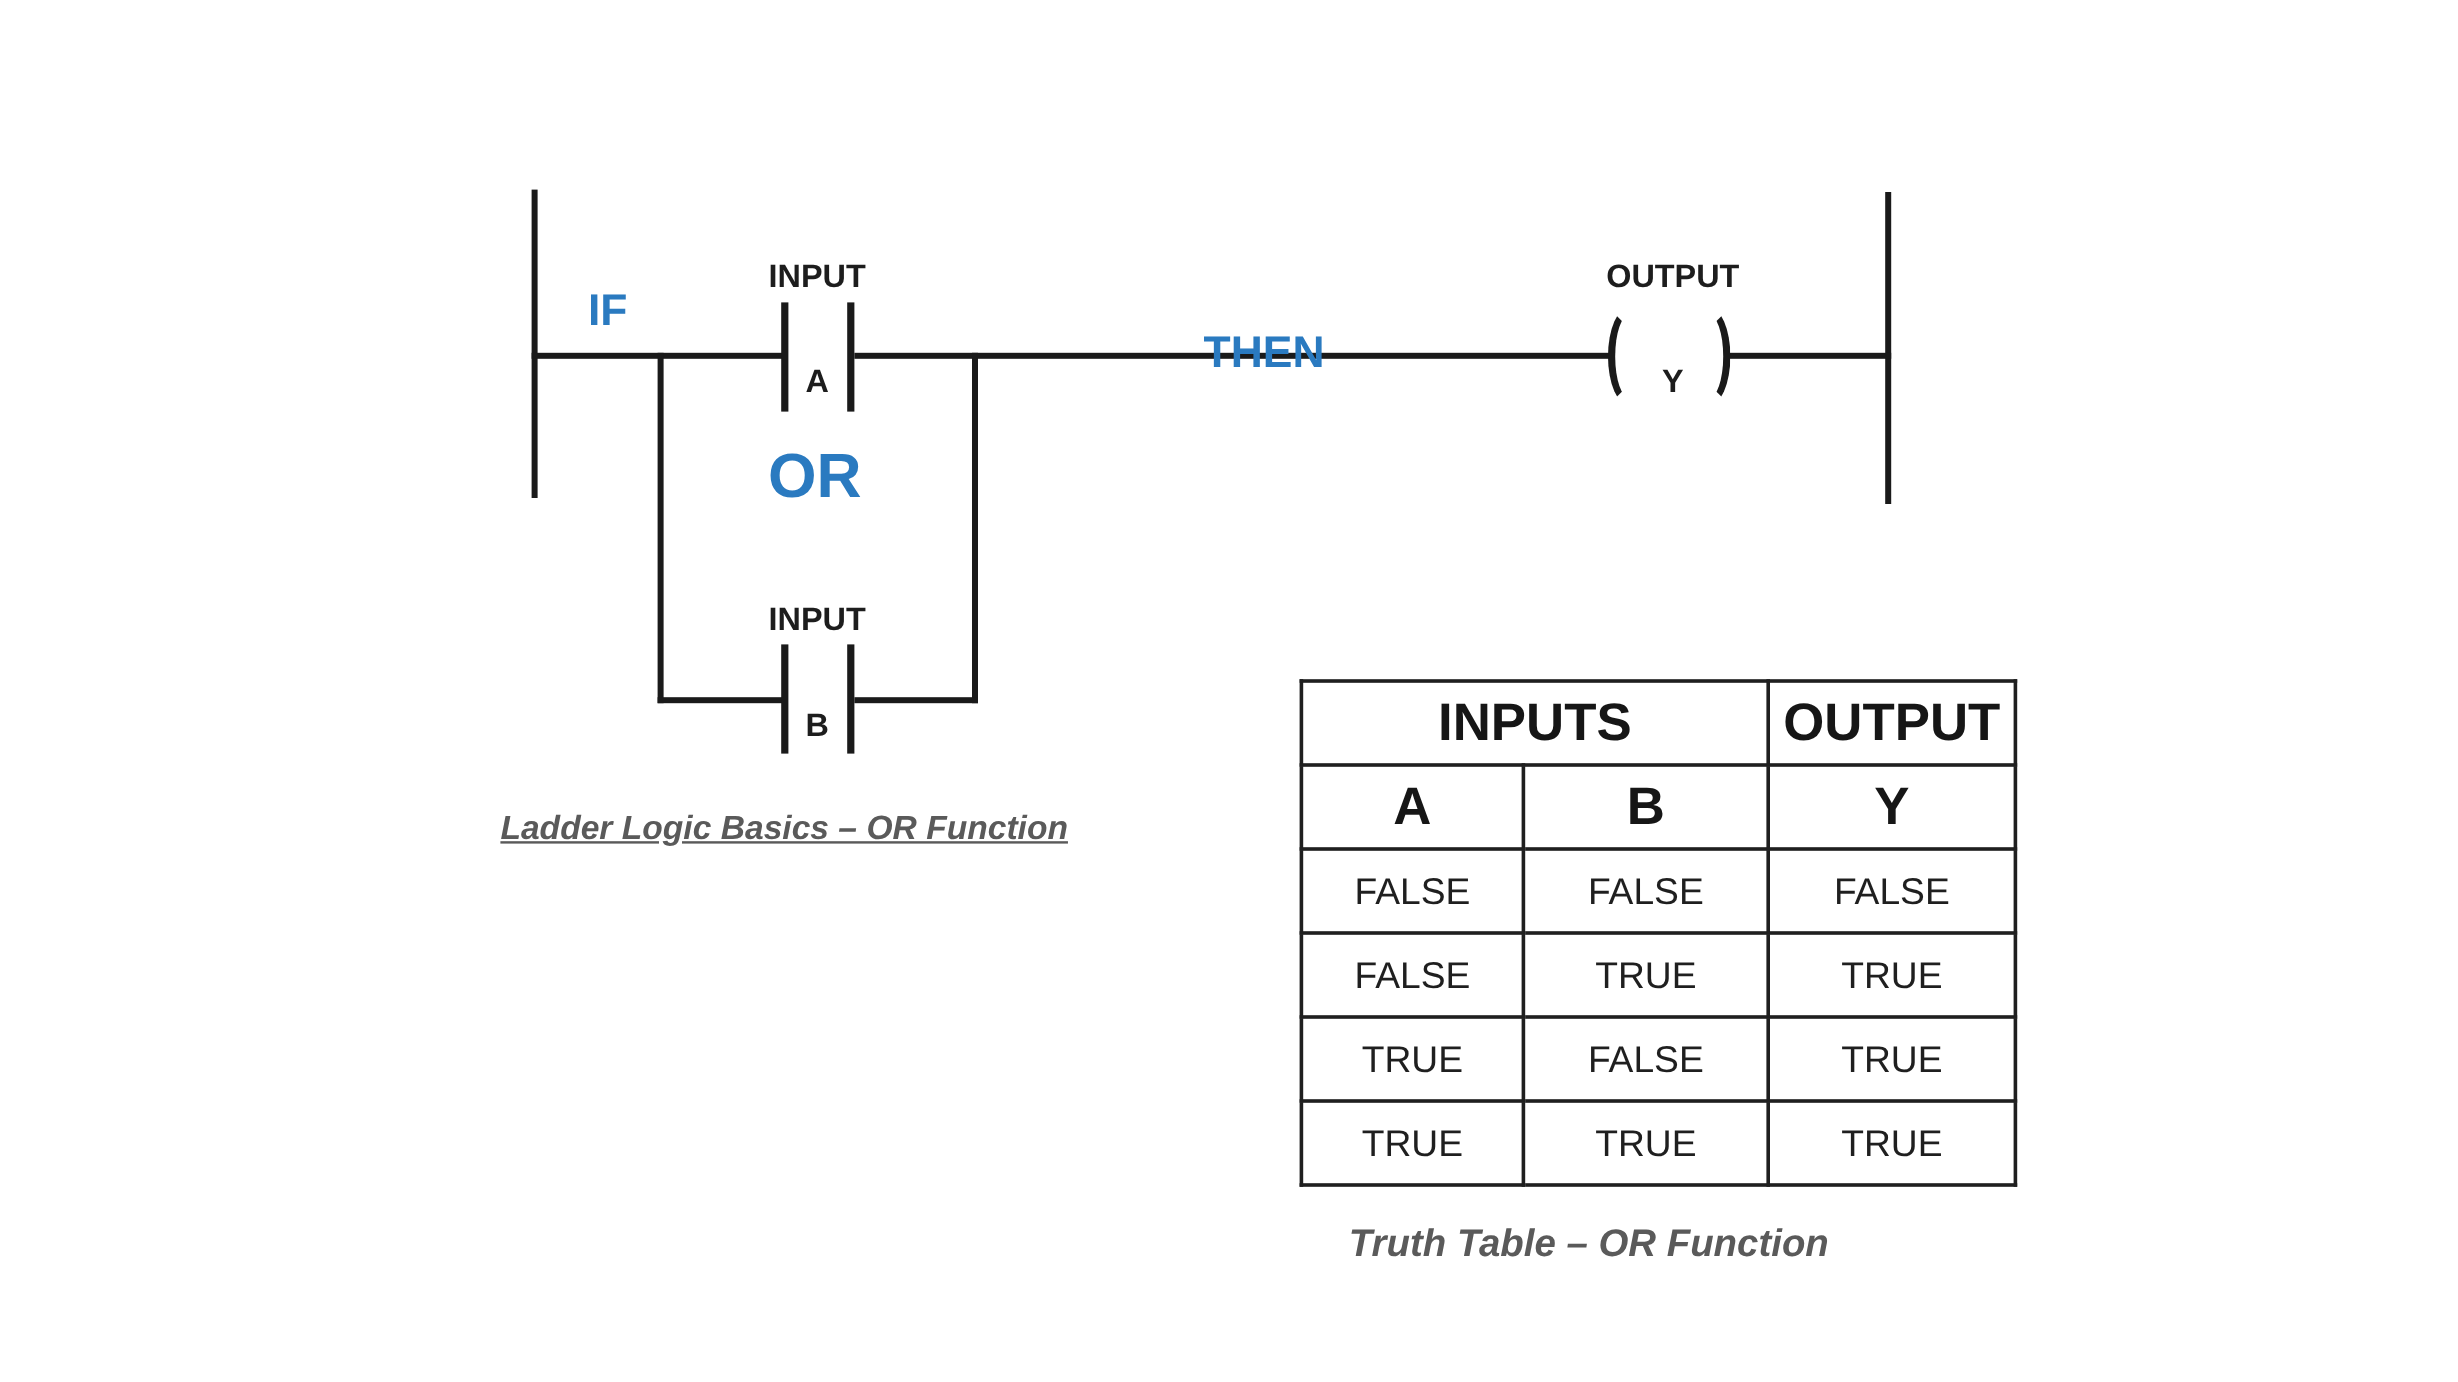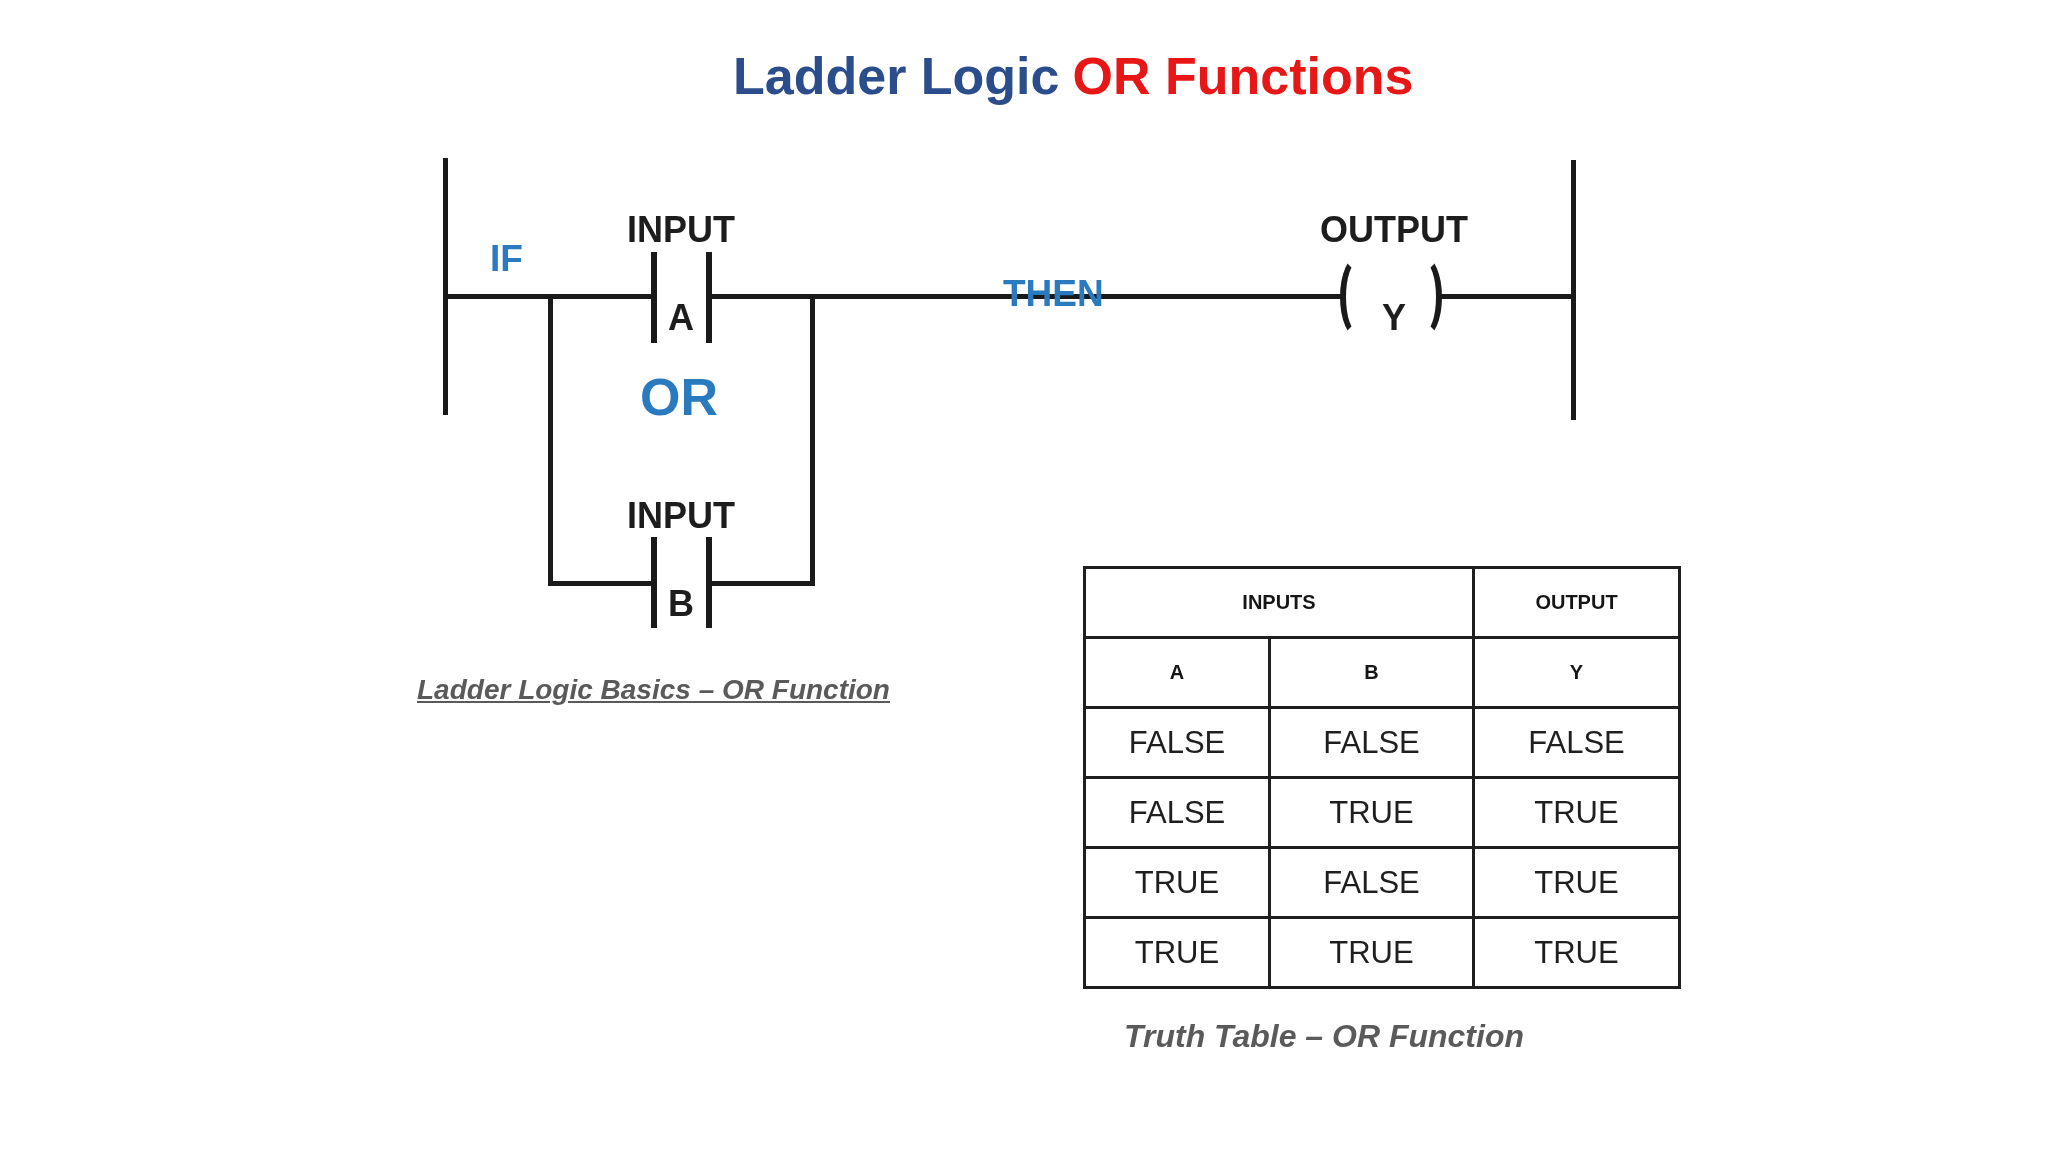--- a/index.html
+++ b/index.html
@@ -48,21 +48,21 @@
     font-size: 37px;
     line-height: 1;
     white-space: nowrap;
   }
   .tag {
     position: absolute;
     width: 160px;
     text-align: center;
     color: #1d1d1d;
     font-weight: bold;
-    font-size: 36px;
+    font-size: 27px;
     line-height: 44px;
     white-space: pre-line;
   }
   .caption {
     position: absolute;
     color: var(--caption-gray, #5a5a5a);
     font-style: italic;
     font-weight: bold;
     white-space: nowrap;
   }
@@ -76,31 +76,28 @@
     table-layout: fixed;
     width: 595px;
   }
   .truth-table td, .truth-table th {
     border: 3px solid var(--table-border, #1f1f1f);
     height: 67px;
     text-align: center;
     vertical-align: middle;
     padding: 0;
   }
-  .truth-table th { font-size: 20px; font-weight: bold; color: #161616; }
+  .truth-table th { font-size: 44px; font-weight: bold; color: #161616; }
   .truth-table td { font-size: 31px; font-weight: normal; color: #1f1f1f; text-align: center; }
 </style>
 </head>
 <body>
 
 <div class="canvas">
 
-  <div class="title">
-    <span class="blue">Ladder Logic</span><span class="red">OR Functions</span>
-  </div>
 
   <div>
 
     <div class="line" style="left:443px; top:158px; width:5px; height:257px;"></div>
     <div class="line" style="left:1571px; top:160px; width:5px; height:260px;"></div>
 
     <div class="line" style="left:443px; top:294px; width:209px; height:5px;"></div>
     <div class="line" style="left:712px; top:294px; width:632px; height:5px;"></div>
     <div class="line" style="left:1438px; top:294px; width:138px; height:5px;"></div>
 

